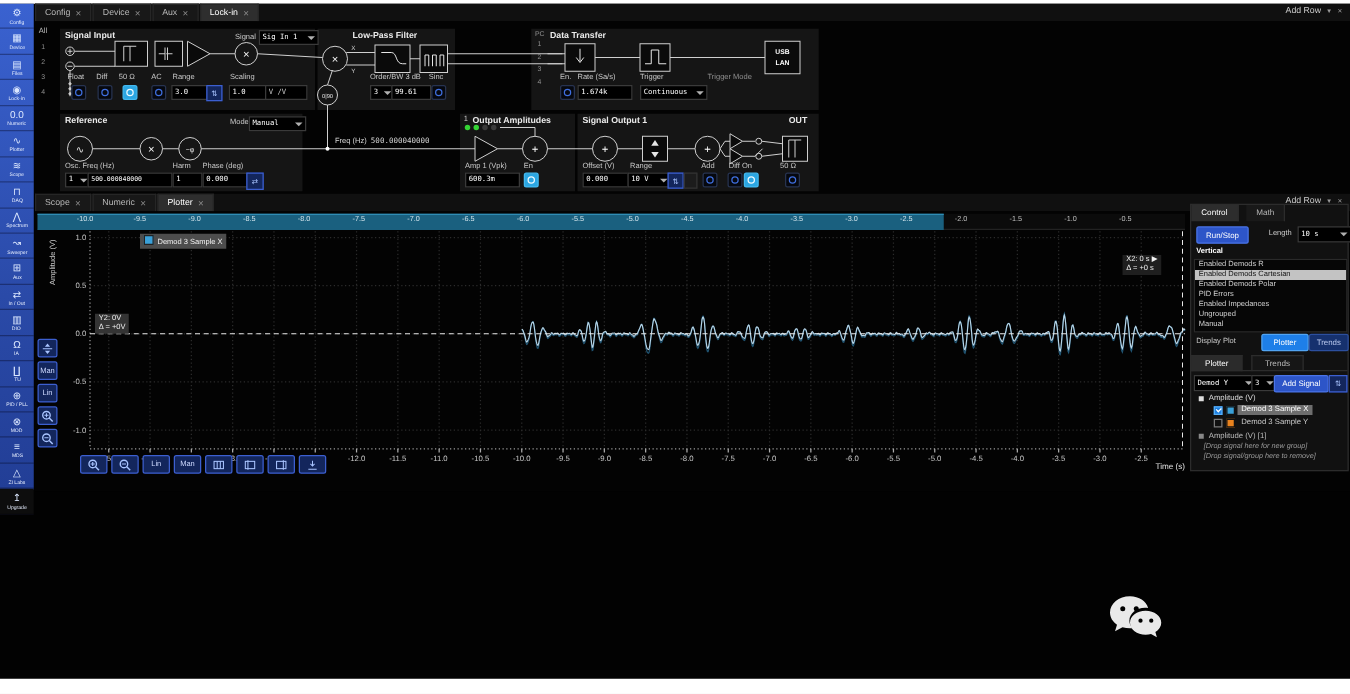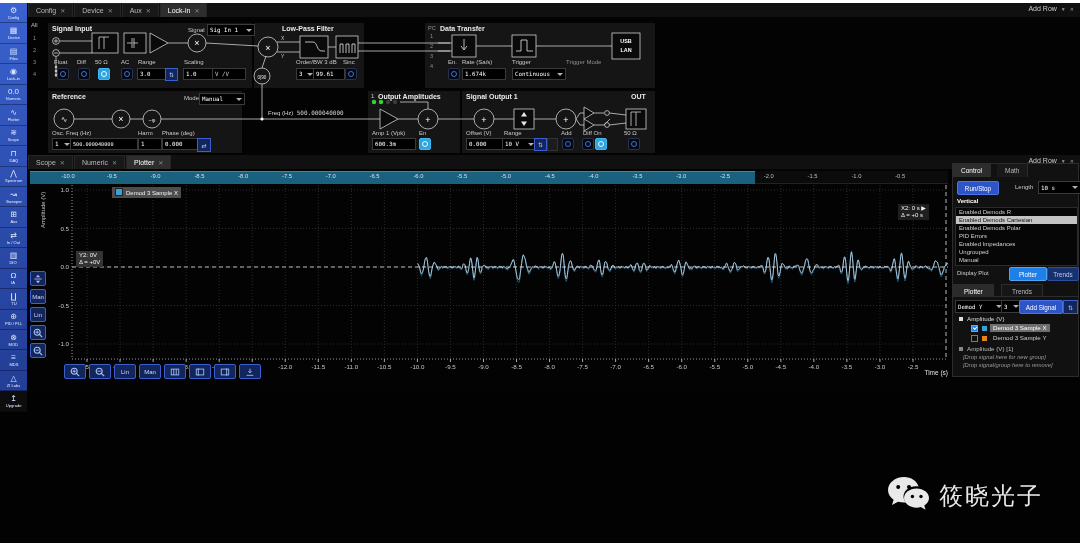--- a/index.html
+++ b/index.html
@@ -746,17 +746,16 @@
           <path d="M18 2 C9 2 2 8 2 15 c0 4 2.2 7.4 5.6 9.8 L6 30 l6-3.2 c1.9 .5 3.9 .8 6 .8 .6 0 1.2 0 1.8-.1 C18.6 26 17.5 24 17.5 21.6 c0-5.8 5.6-10.4 12.5-10.4 .9 0 1.7 .1 2.5 .2 C31 6 25.2 2 18 2 Z"></path>
           <path d="M30.5 13.5 c-7 0-12.5 4.3-12.5 9.6 0 5.3 5.5 9.6 12.5 9.6 1.5 0 3-.2 4.3-.6 l4.7 2.6 -1.2-4.2 c2.8-1.8 4.7-4.4 4.7-7.4 0-5.3-5.5-9.6-12.5-9.6 Z"></path>
         </g>
         <g fill="#000000">
           <circle cx="12.2" cy="12" r="2"></circle>
             <circle cx="23" cy="12" r="2"></circle>
           <circle cx="26.4" cy="21.5" r="1.7"></circle>
             <circle cx="35" cy="21.5" r="1.7"></circle>
         </g>
       </svg>
-      <span class="wm-tx">筱晓光子</span>
     </div>
 
   </div>
 </div>
 
 </body></html>

